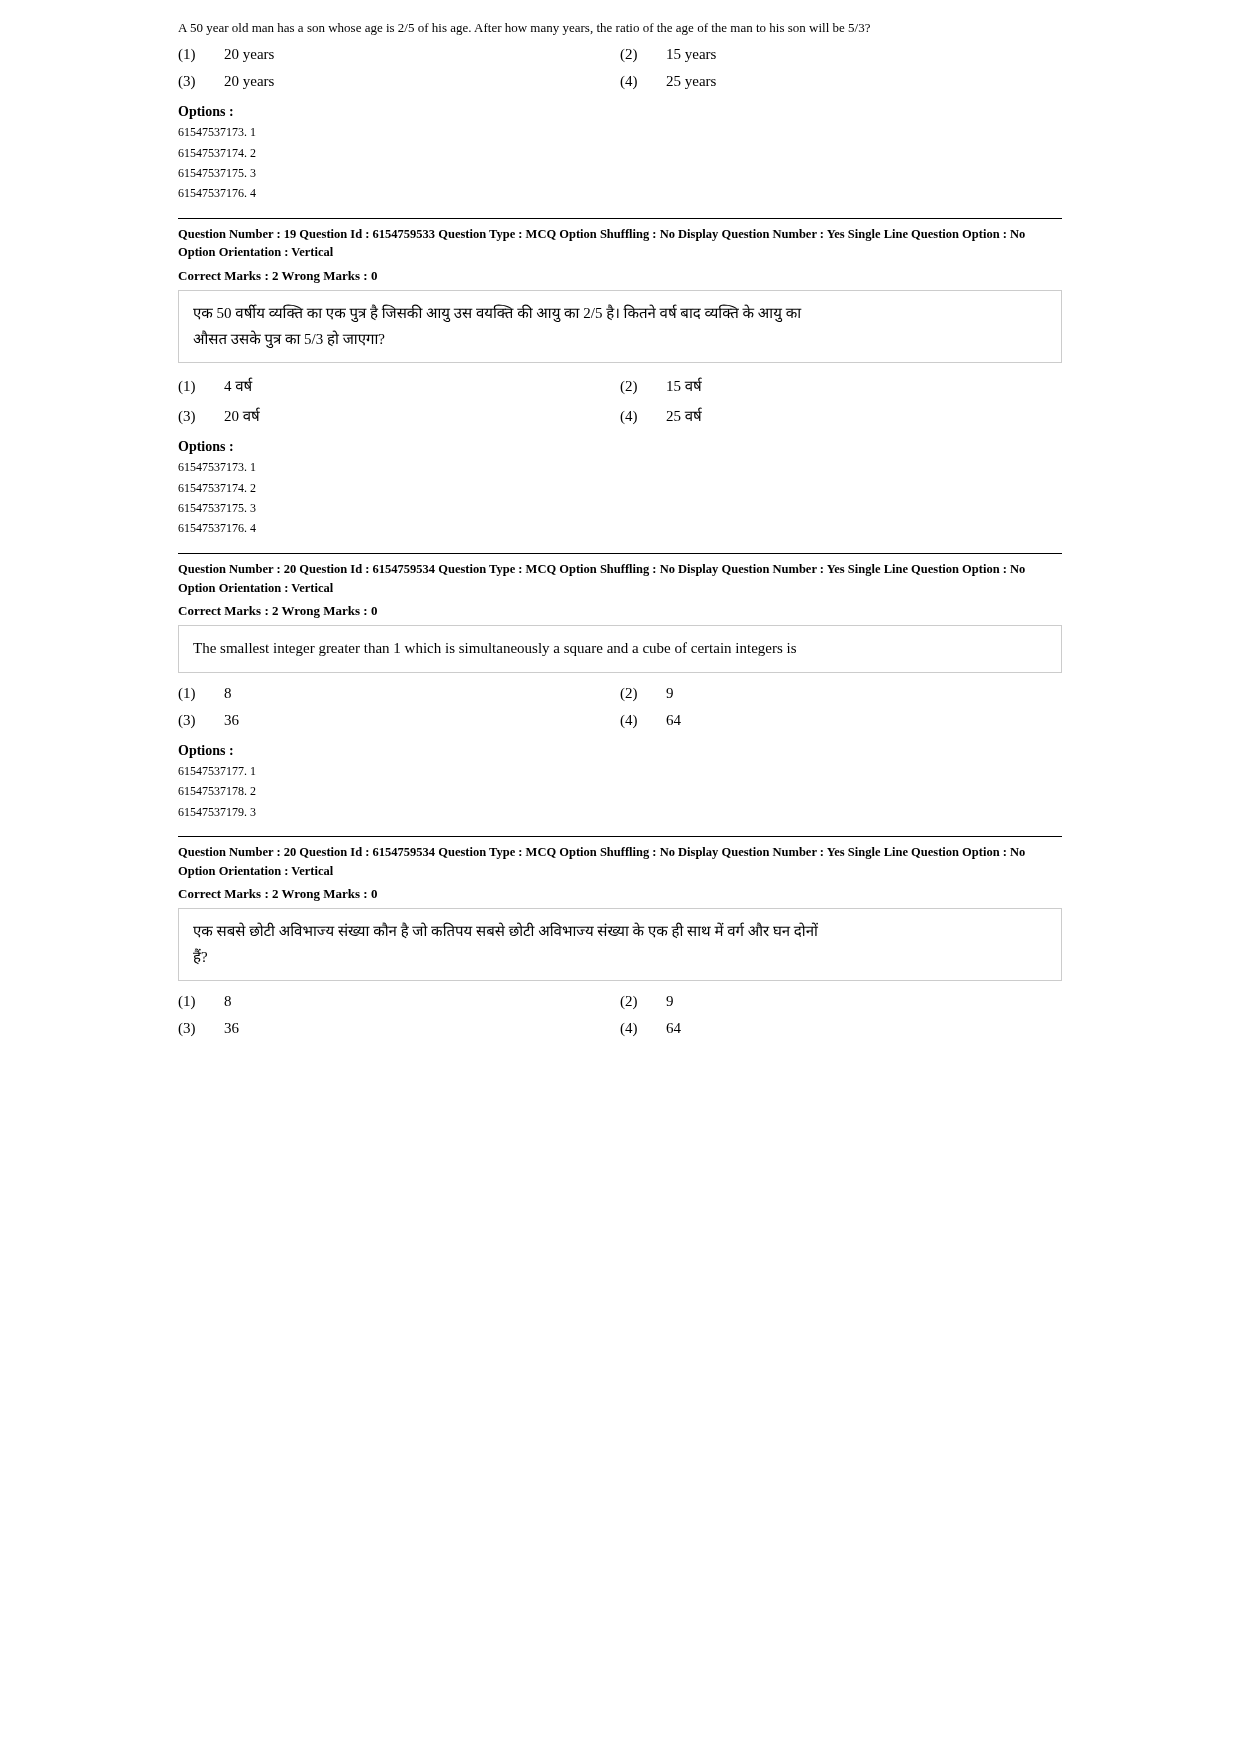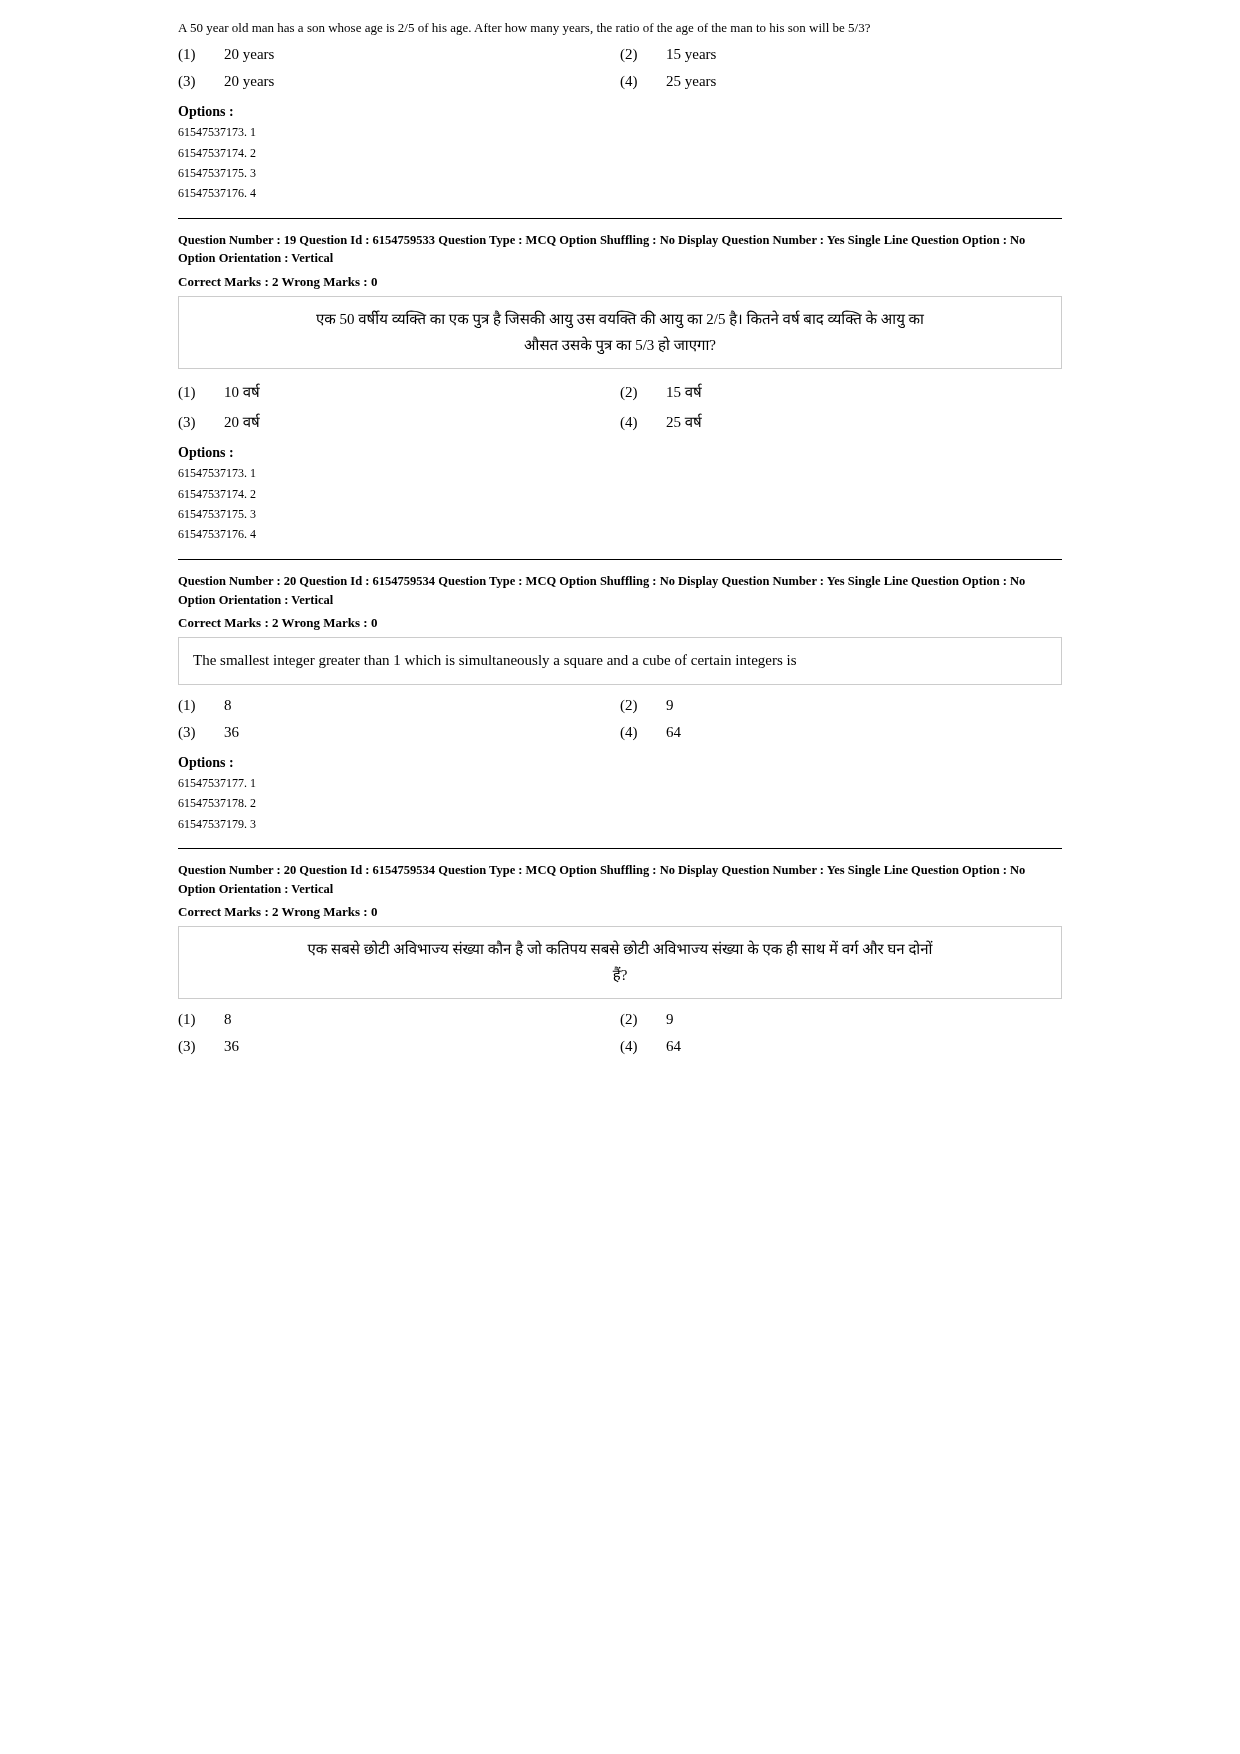--- a/index.html
+++ b/index.html
@@ -41,42 +41,41 @@
       margin-bottom: 2px;
     }
     .option-id-line {
       font-size: 12px;
       line-height: 1.7;
     }
     .meta-section {
       font-size: 12.5px;
       font-weight: bold;
       border-top: 1px solid #000;
-      padding-top: 12px;
+      padding-top: 6px;
       margin-top: 14px;
       margin-bottom: 4px;
       line-height: 1.5;
     }
     .correct-marks {
       font-size: 13px;
       font-weight: bold;
       margin-bottom: 6px;
       margin-top: 6px;
     }
     .question-box {
       border: 1px solid #ccc;
       padding: 10px 14px;
       margin-bottom: 12px;
       font-size: 15px;
       line-height: 1.7;
     }
     .hindi-text {
       font-size: 15px;
       line-height: 1.7;
-      text-align: center;
     }
   </style>
 </head>
 <body>
 
 <div>
   <div class="question-english">
     <span>A 50 year old man has a son whose age is 2/5 of his age. After how many years, the ratio of the age of the man to his son will be 5/3?</span>
   </div>
   <div class="options-grid">
@@ -110,21 +109,21 @@
 <div class="correct-marks">Correct Marks : 2  Wrong Marks : 0</div>
 
 <div class="question-box">
   <div class="hindi-text">एक 50 वर्षीय व्यक्ति का एक पुत्र है जिसकी आयु उस वयक्ति की आयु का 2/5 है।  कितने वर्ष बाद व्यक्ति के आयु का</div>
   <div class="hindi-text">औसत उसके पुत्र का 5/3 हो जाएगा?</div>
 </div>
 
 <div class="options-grid">
   <div class="option-item">
     <span class="option-num">(1)</span>
-    <span>10 वर्ष</span>
+    <span>4 वर्ष</span>
   </div>
   <div class="option-item">
     <span class="option-num">(2)</span>
     <span>15 वर्ष</span>
   </div>
   <div class="option-item">
     <span class="option-num">(3)</span>
     <span>20 वर्ष</span>
   </div>
   <div class="option-item">

